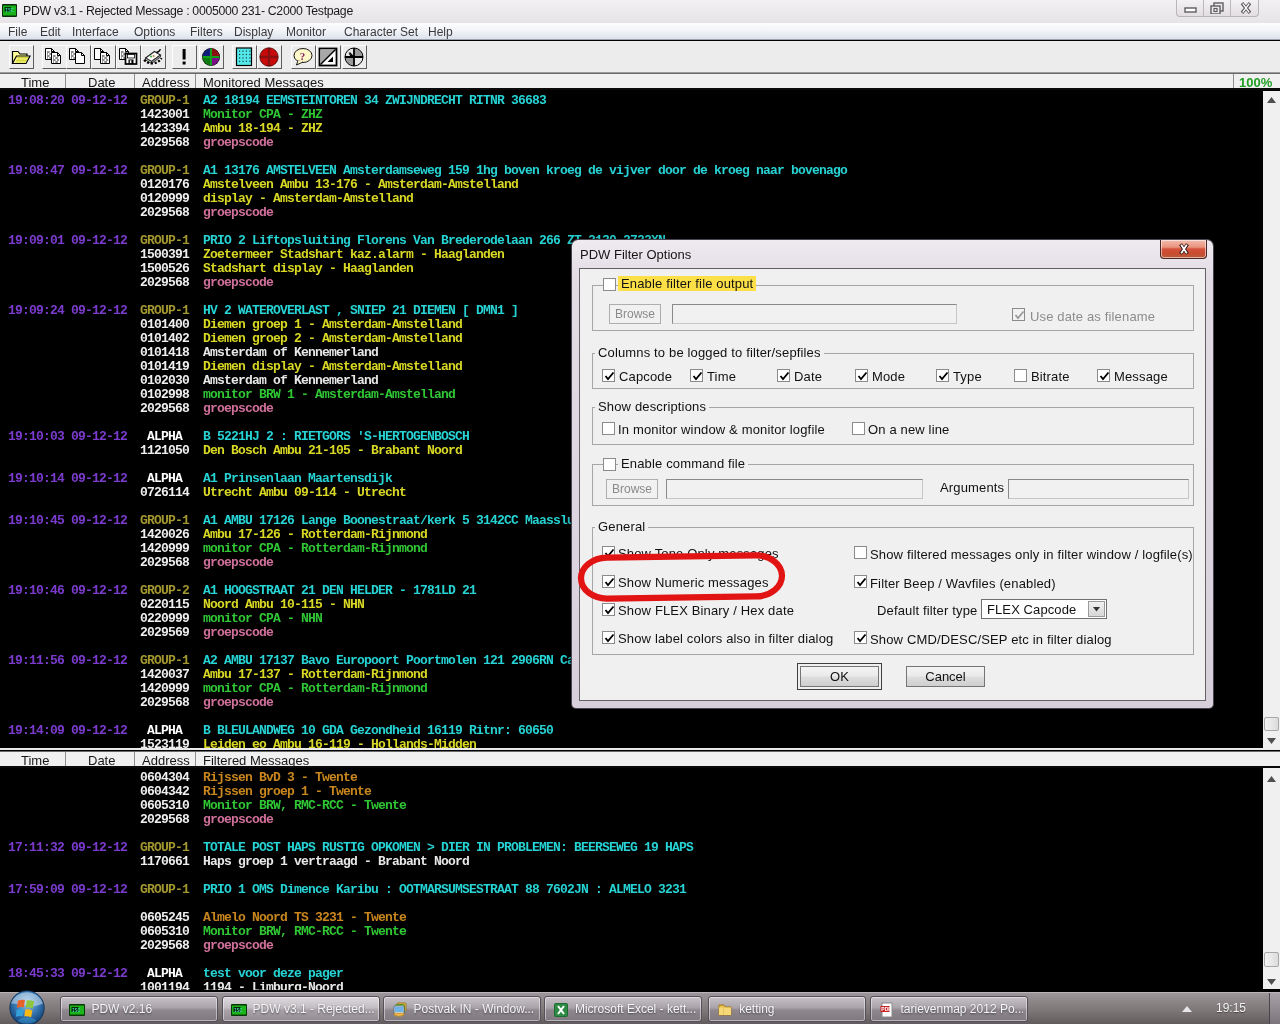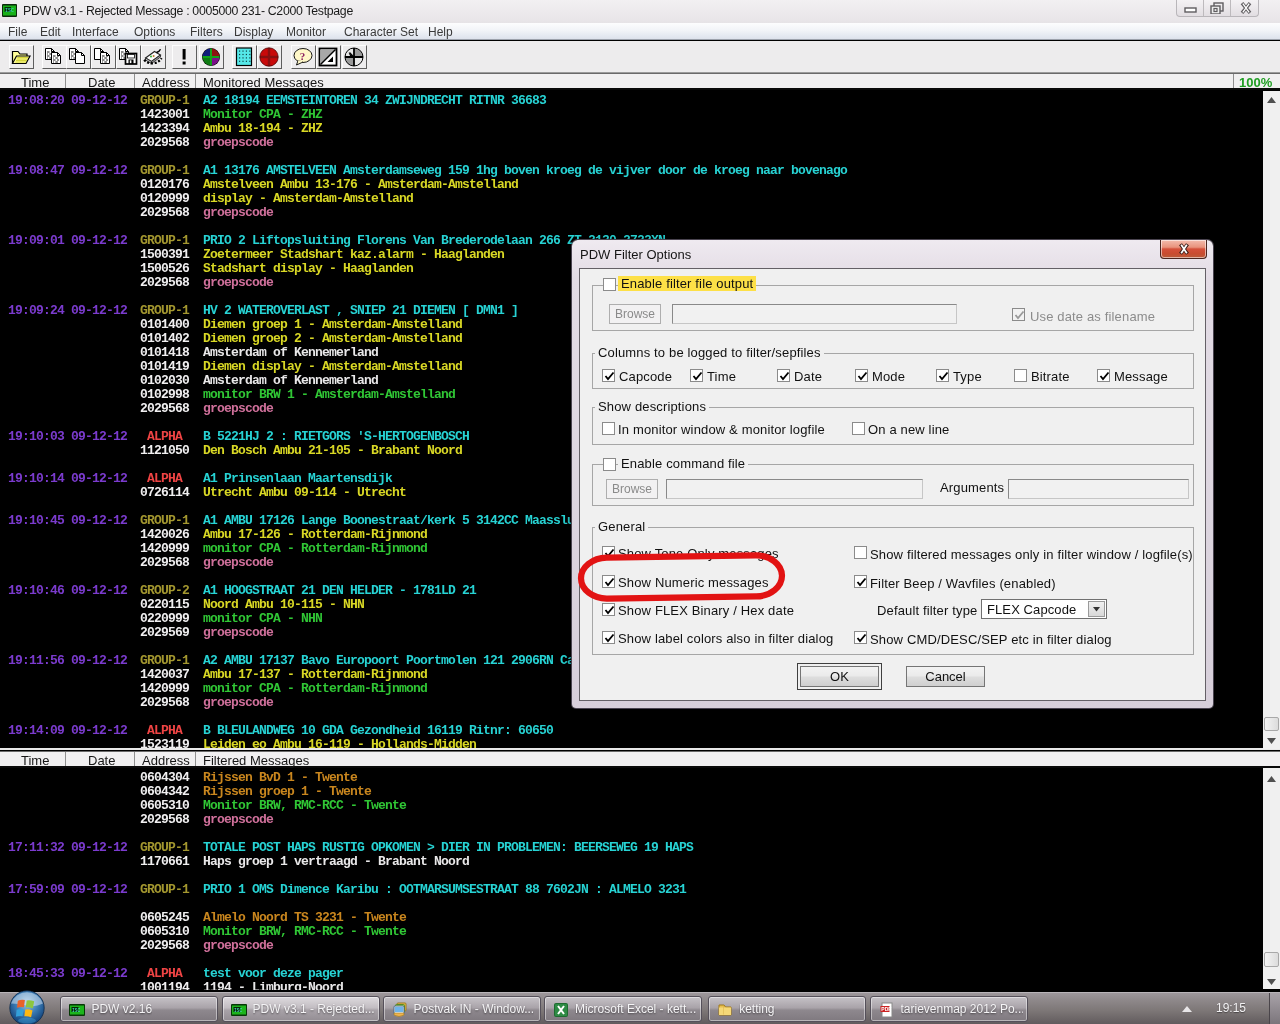--- a/index.html
+++ b/index.html
@@ -20,21 +20,21 @@
 .lhead{position:absolute;left:0;width:1280px;height:17px;background:#F1F0F1;border-top:1px solid #6A6A6A;border-bottom:2px solid #0a0a0a}
 .lhead span{position:absolute;top:1px;font-size:13px;color:#161616}
 .vsep{position:absolute;top:0;width:1px;height:14px;background:#8f8f8f}
 
 .pane{position:absolute;left:0;width:1263px;background:#000;overflow:hidden;font-family:"Liberation Mono",monospace;font-weight:bold;font-size:13px;letter-spacing:-0.8px}
 .row{position:absolute;left:0;width:1263px;height:14px}
 .row s{position:absolute;top:0;text-decoration:none;white-space:pre;line-height:14px}
 .t{left:8px;color:#7B3BCE}
 .a{left:140px;color:#F0EFF0}
 .aa{left:140px;color:#A3972F}
-.ab{left:147px;color:#ef4444}
+.ab{left:147px;color:#ffffff}
 .m{left:203px}
 .c{color:#27D3D4}.y{color:#D9D825}.g{color:#30C735}.mg{color:#D0709B}.w{color:#E9E8E9}.o{color:#C9861E}
 
 .sbar{position:absolute;left:1263px;width:17px;background:#F0F0F0}
 .sarr{position:absolute;left:0;width:17px;height:17px}
 .sthumb{position:absolute;left:1px;width:15px;background:linear-gradient(90deg,#F4F4F4,#DCDCDC);border:1px solid #A8A8A8;border-radius:2px}
 
 #dlg{position:absolute;left:572px;top:240px;width:641px;height:468px;border-radius:6px 6px 4px 4px;background:linear-gradient(180deg,#EFEAF0 0%,#E3DCE5 8%,#D7CFDA 100%);box-shadow:0 0 0 1px #4a4450,0 3px 8px rgba(0,0,0,.6)}
 #dlgtitle{position:absolute;left:8px;top:7px;font-size:13px;color:#151515}
 #dlgclient{position:absolute;left:7px;top:28px;width:627px;height:433px;background:#F0F0F0;border:1px solid #646066}
@@ -216,21 +216,21 @@
         <s class="m c">B BLEULANDWEG 10 GDA Gezondheid 16119 Ritnr: 60650</s>
       </div>
 <div class="row" style="top:647px">
         <s class="a">1523119</s>
         <s class="m y">Leiden eo Ambu 16-119 - Hollands-Midden</s>
       </div>
 </div>
   <div id="pane2" class="pane" style="top:768px;height:222px">
 <div class="row" style="top:3px">
         <s class="a">0604304</s>
-        <s class="m o">Rijssen BvD 1 - Twente</s>
+        <s class="m o">Rijssen BvD 3 - Twente</s>
       </div>
 <div class="row" style="top:17px">
         <s class="a">0604342</s>
         <s class="m o">Rijssen groep 1 - Twente</s>
       </div>
 <div class="row" style="top:31px">
         <s class="a">0605310</s>
         <s class="m g">Monitor BRW, RMC-RCC - Twente</s>
       </div>
 <div class="row" style="top:45px">

